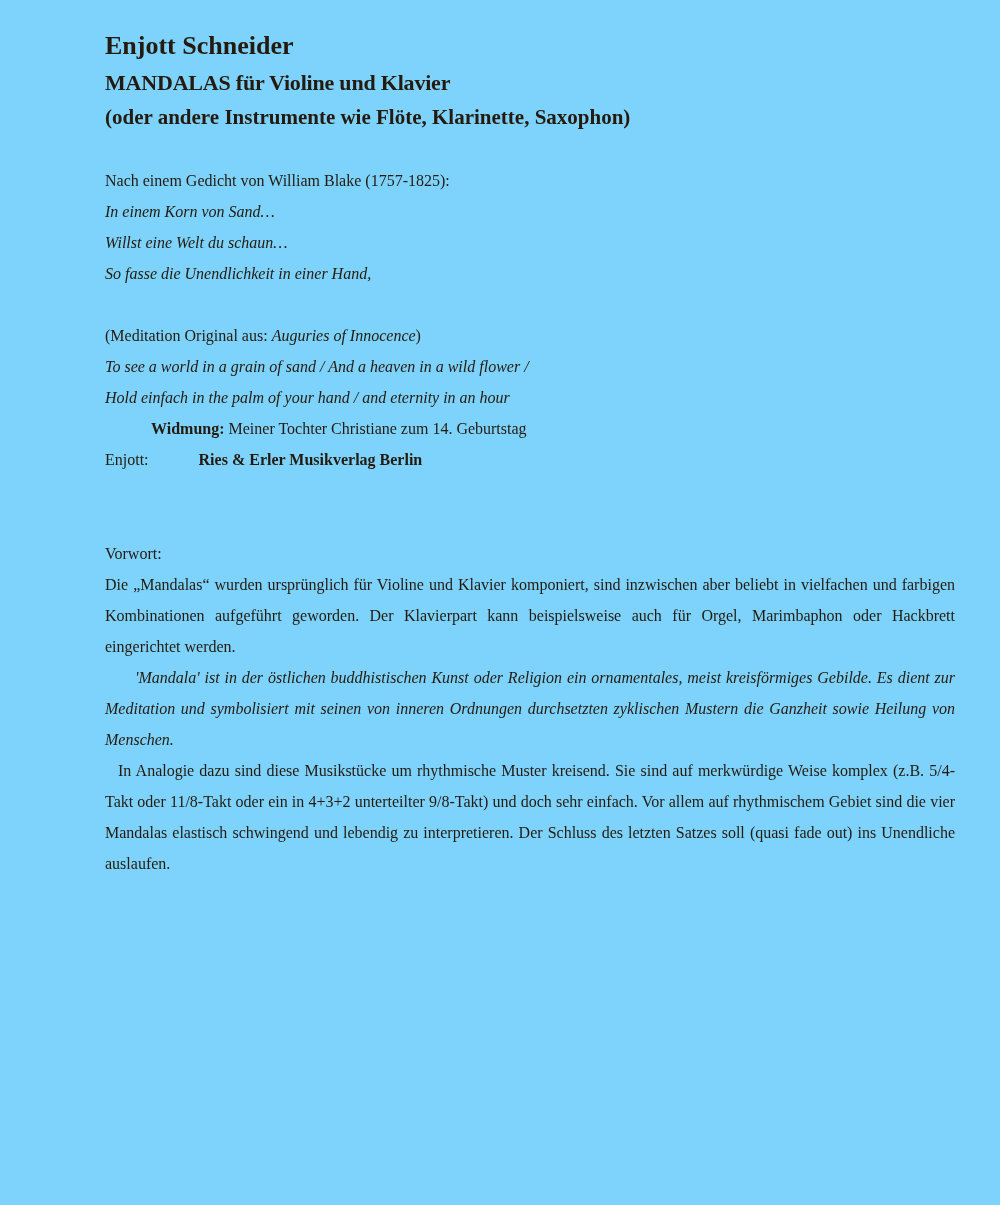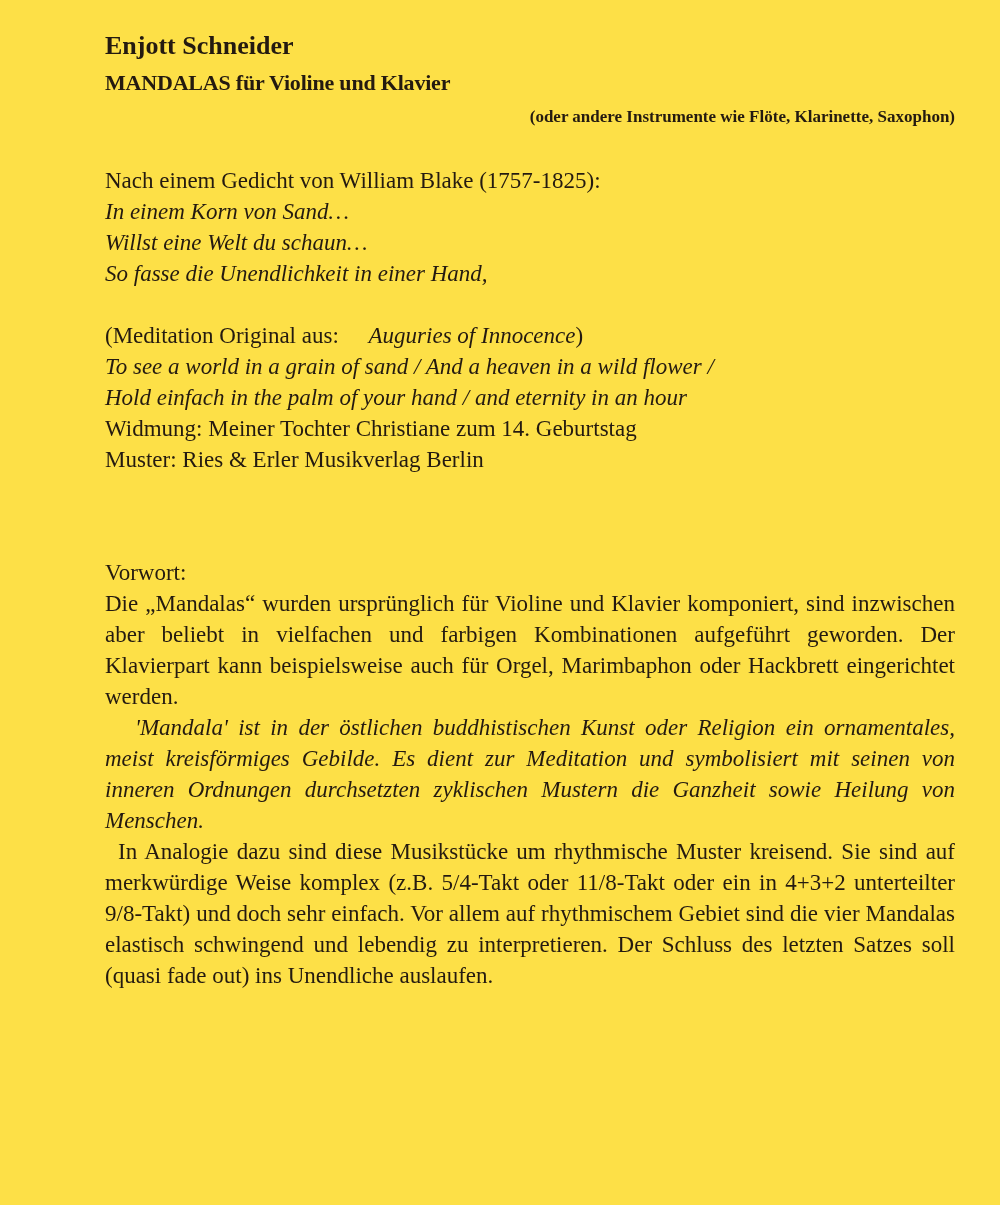--- a/index.html
+++ b/index.html
@@ -4,21 +4,21 @@
 <style>
   html, body {
     margin: 0;
     padding: 0;
   }
   .page {
     position: relative;
     width: 1000px;
     height: 1205px;
     overflow: hidden;
-    background: #fde047;
+    background: #7dd3fc;
     color: #241a10;
     font-family: "Liberation Serif", "DejaVu Serif", serif;
     box-sizing: border-box;
     padding: 28px 45px 0 105px;
   }
   .page p, .page h1, .page h2, .page h3 {
     margin: 0;
     padding: 0;
     font-weight: normal;
   }
@@ -27,37 +27,36 @@
     line-height: 36px;
     font-weight: bold;
   }
   h2.title {
     font-size: 22px;
     line-height: 38px;
     font-weight: bold;
     letter-spacing: -0.2px;
   }
   h3.subtitle {
-    font-size: 17px;
+    font-size: 21px;
     line-height: 30px;
     font-weight: bold;
-    text-align: right;
   }
   .body-text {
-    font-size: 23px;
+    font-size: 16px;
     line-height: 31px;
   }
   .poem-block   { margin-top: 33px; }
   .english-block{ margin-top: 31px; }
   .dedication   { margin-top: 31px; }
   .premiere     { margin-top: 31px; }
   .publisher    { margin-top: 31px; }
-  .foreword     { margin-top: 82px; }
-  .italic  { font-style: italic; margin-left: 24px; }
-  .bold    { font-weight: normal; }
+  .foreword     { margin-top: 63px; }
+  .italic  { font-style: italic; }
+  .bold    { font-weight: bold; margin-left: 46px; }
   .justify { text-align: justify; }
   .indent-lg { text-indent: 30px; font-style: italic; }
   .indent-sm { text-indent: 13px; }
 </style>
 </head>
 <body>
 
 <div class="page">
 
   <h1 class="author">Enjott Schneider</h1>
@@ -73,21 +72,21 @@
 
   <div class="english-block body-text">
     <p><span>(Meditation Original aus: </span><span class="italic">Auguries of Innocence</span><span>)</span></p>
     <p class="italic">To see a world in a grain of sand / And a heaven in a wild flower /</p>
     <p class="italic">Hold einfach in the palm of your hand / and eternity in an hour</p>
   </div>
 
   <p class="dedication body-text"><span class="bold">Widmung:</span><span> Meiner Tochter Christiane zum 14. Geburtstag</span></p>
 
 
-  <p class="publisher body-text"><span>Muster: </span><span class="bold">Ries &amp; Erler Musikverlag Berlin</span></p>
+  <p class="publisher body-text"><span>Enjott: </span><span class="bold">Ries &amp; Erler Musikverlag Berlin</span></p>
 
   <div class="foreword body-text">
     <p class="bold">Vorwort:</p>
     <p class="justify">Die „Mandalas“ wurden ursprünglich für Violine und Klavier komponiert, sind inzwischen aber beliebt in vielfachen und farbigen Kombinationen aufgeführt geworden. Der Klavierpart kann beispielsweise auch für Orgel, Marimbaphon oder Hackbrett eingerichtet werden.</p>
     <p class="justify indent-lg">'Mandala' ist in der östlichen buddhistischen Kunst oder Religion ein ornamentales, meist kreisförmiges Gebilde. Es dient zur Meditation und symbolisiert mit seinen von inneren Ordnungen durchsetzten zyklischen Mustern die Ganzheit sowie Heilung von Menschen.</p>
     <p class="justify indent-sm">In Analogie dazu sind diese Musikstücke um rhythmische Muster kreisend. Sie sind auf merkwürdige Weise komplex (z.B. 5/4-Takt oder 11/8-Takt oder ein in 4+3+2 unterteilter 9/8-Takt) und doch sehr einfach. Vor allem auf rhythmischem Gebiet sind die vier Mandalas elastisch schwingend und lebendig zu interpretieren. Der Schluss des letzten Satzes soll (quasi fade out) ins Unendliche auslaufen.</p>
   </div>
 
 </div>
 

